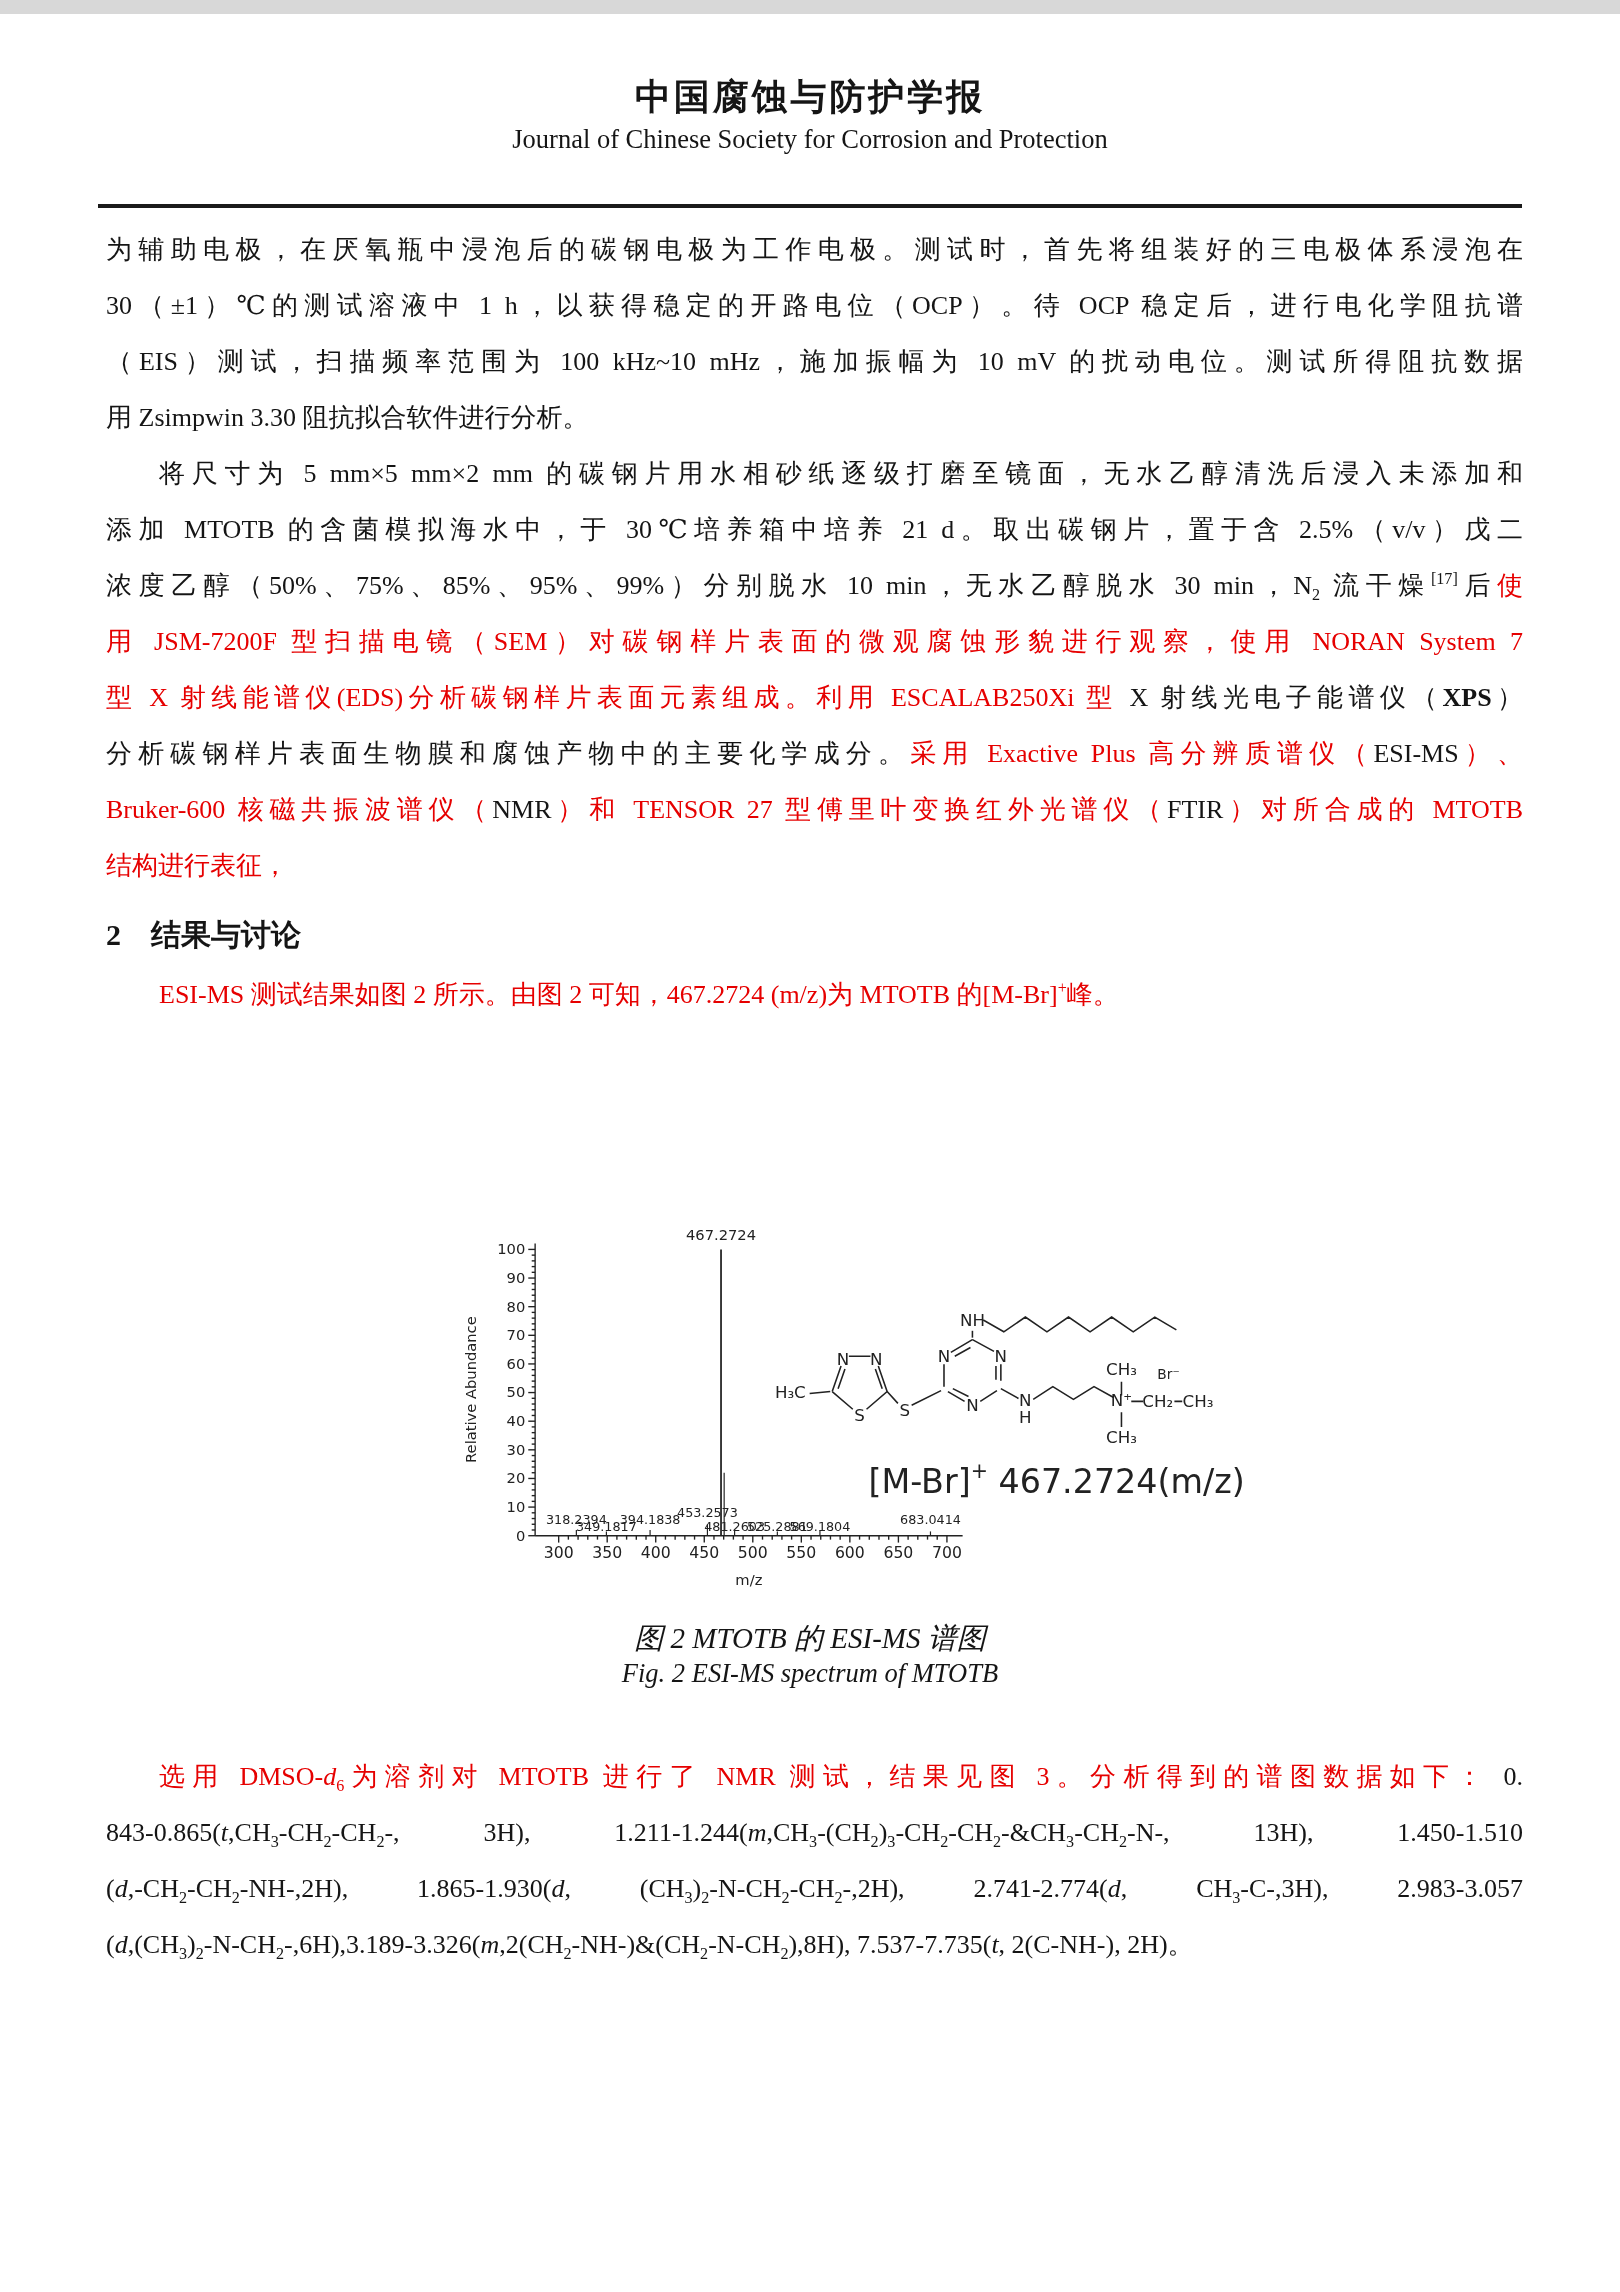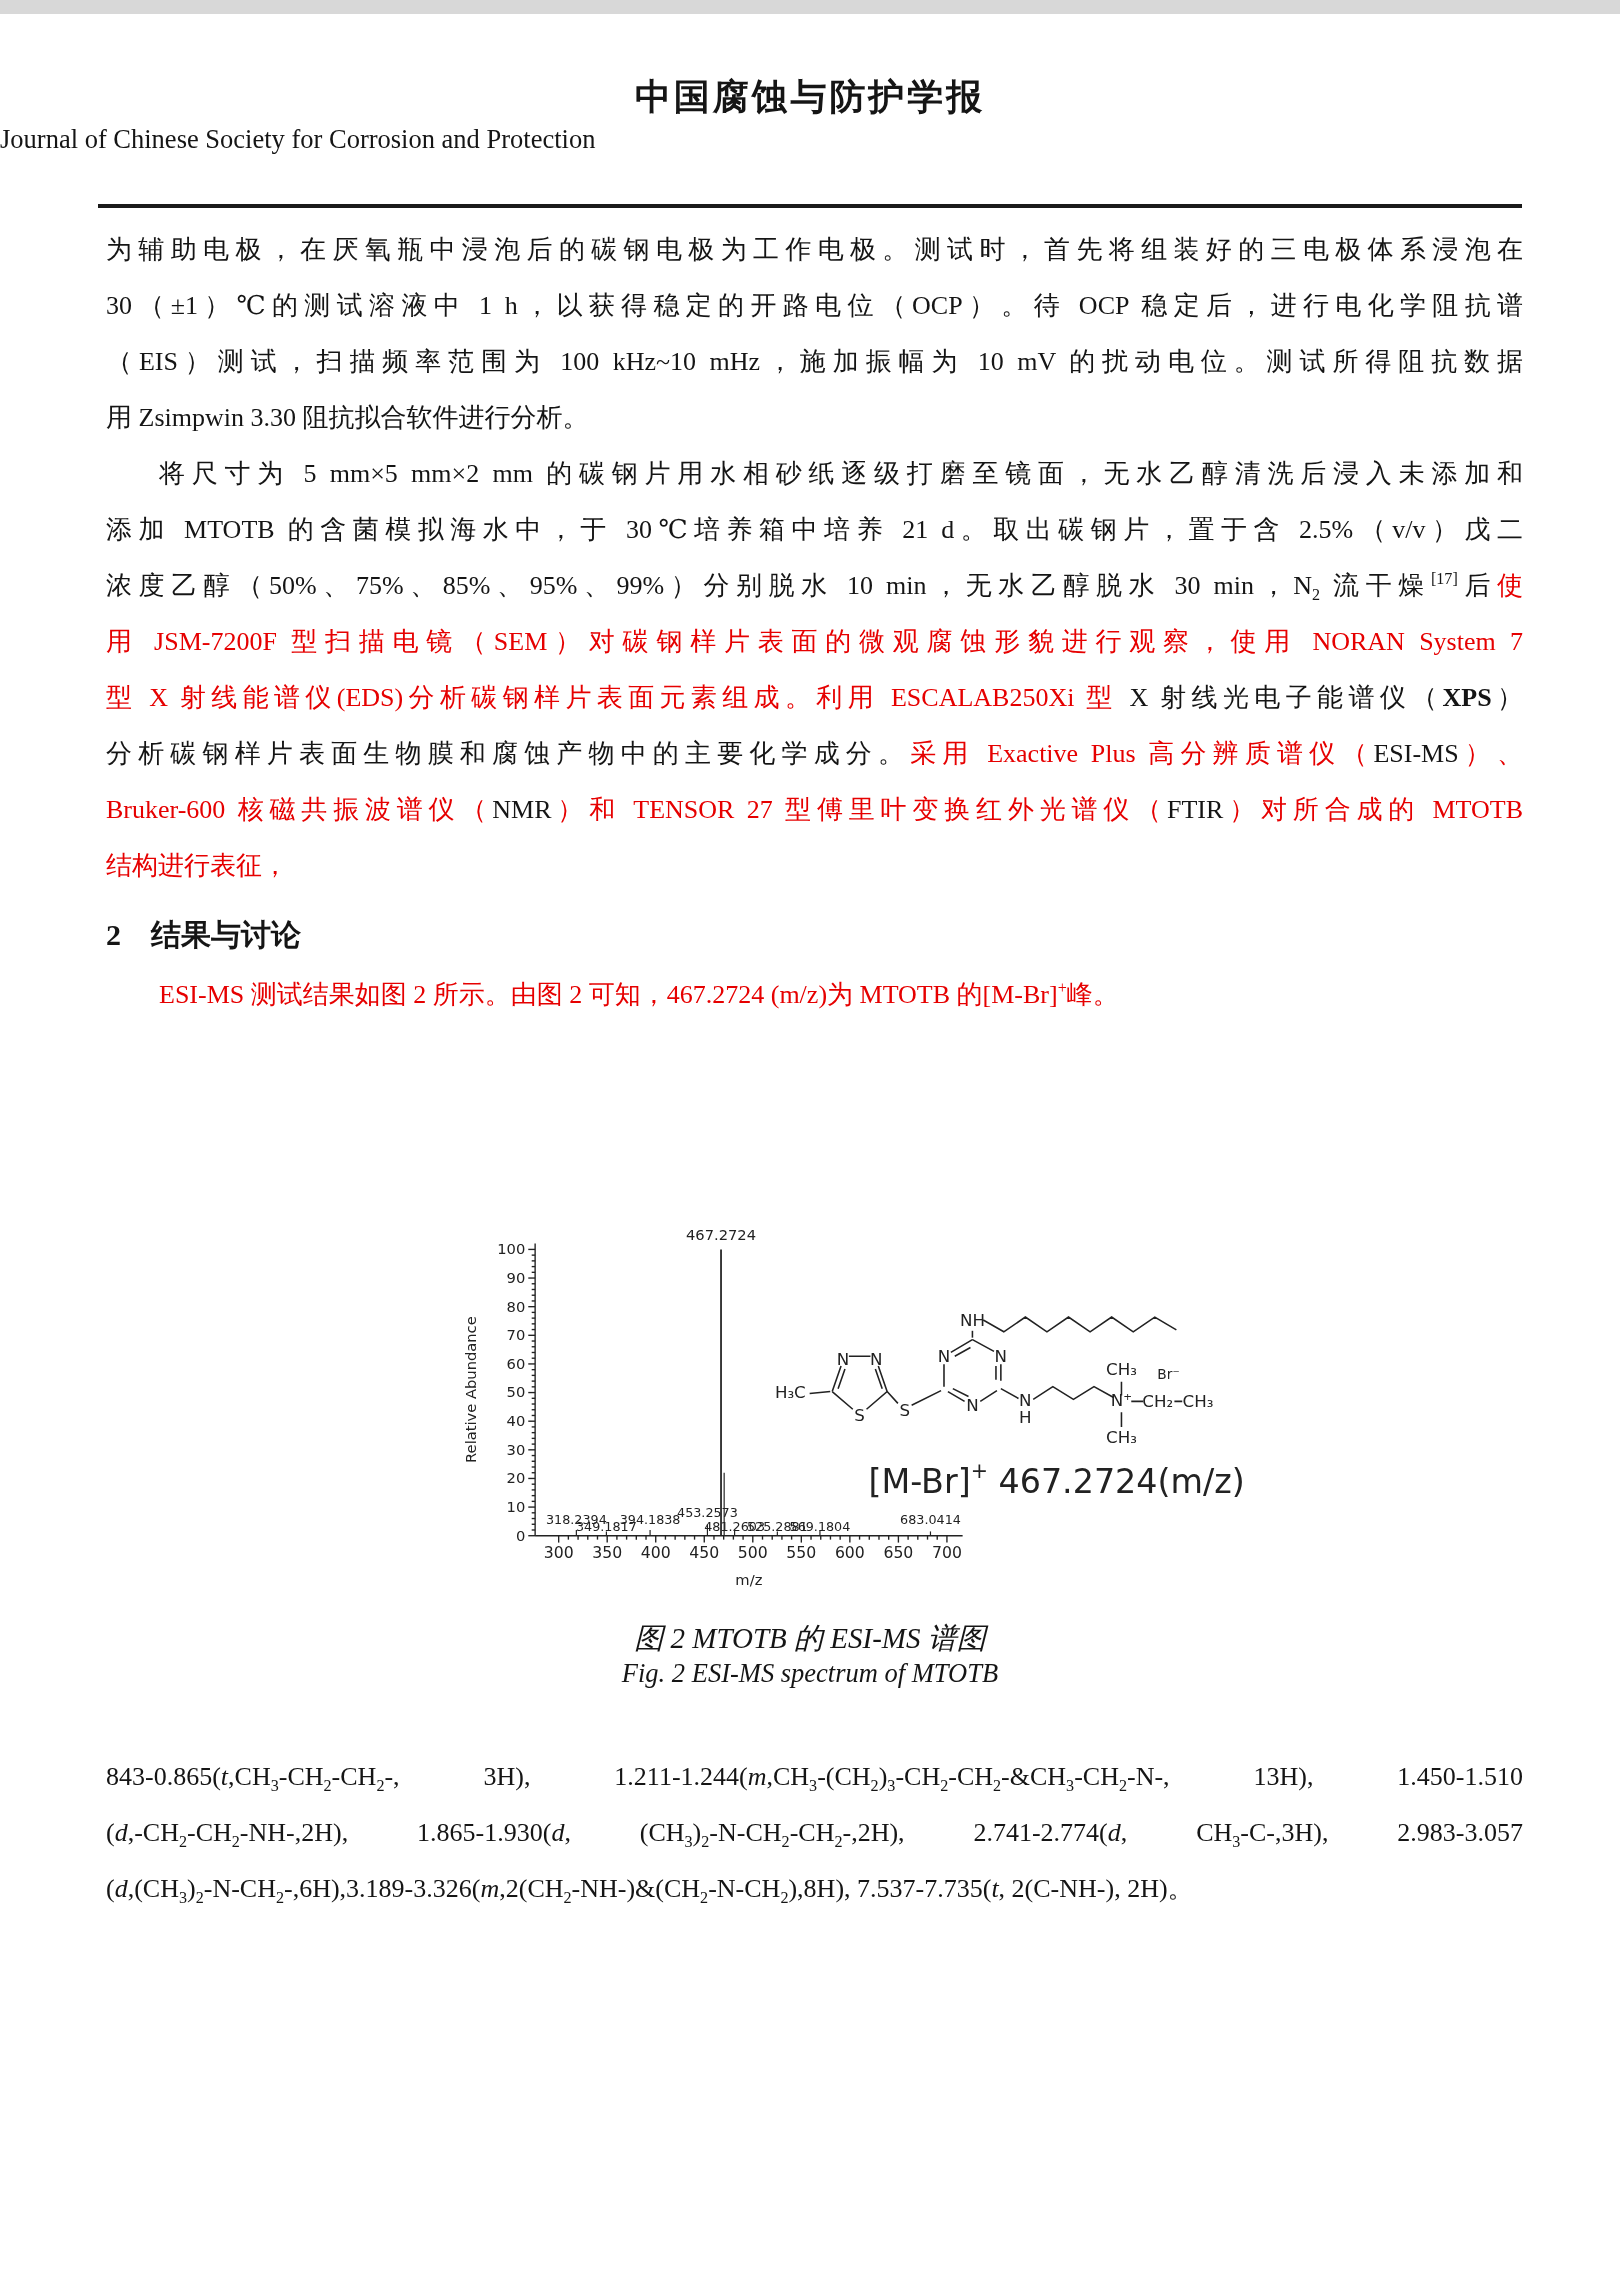--- a/index.html
+++ b/index.html
@@ -1,21 +1,21 @@
 <!DOCTYPE html>
 <html><head>
 <meta charset="utf-8">
 <style>
   html,body{margin:0;padding:0;background:#d8d8d8;}
   .page{position:relative;width:1620px;height:2293px;background:#ffffff;margin:14px auto;
         font-family:"Liberation Serif","DejaVu Serif",serif;color:#151515;overflow:hidden;}
   
   .jt{position:absolute;top:59px;left:0;width:100%;text-align:center;
       font-size:36px;font-weight:700;letter-spacing:2.9px;}
-  .je{position:absolute;top:110px;left:0;width:100%;font-size:26.5px;}
+  .je{position:absolute;top:110px;left:0;width:100%;text-align:center;font-size:26.5px;}
   .rule{position:absolute;top:190px;left:98px;width:1424px;height:3.9px;background:#1a1a1a;}
   
   .textblock{position:absolute;left:106px;width:1417px;font-size:26px;}
   #body-top{top:208px;}
   #body-bottom{top:1735px;}
   .ln{height:56px;line-height:56px;overflow:hidden;}
   .ln.just{text-align:justify;text-align-last:justify;}
   .ln.ind{text-indent:53px;}
   .ln.h2{font-size:30px;font-weight:700;height:65px;line-height:65px;margin-top:7.8px;}
   .ln.h3{font-size:28px;font-weight:700;height:57px;line-height:57px;}
@@ -236,19 +236,20 @@
       <g id="sp-annot">
           <text x="436" y="278" font-size="34" font-family="&quot;Liberation Serif&quot;,&quot;DejaVu Serif&quot;,serif"><tspan>[M-Br]</tspan><tspan dy="-15" font-size="21">+</tspan><tspan dy="15"> 467.2724(m/z)</tspan></text>
         </g>
     </svg>
   </figure>
 
   <div class="cap zh">图 2 MTOTB 的 ESI-MS 谱图</div>
   <div class="cap en">Fig. 2 ESI-MS spectrum of MTOTB</div>
 
   <div id="body-bottom" class="textblock">
+      <div class="ln just ind"><span class="red">选用 DMSO-</span><span class="it red">d</span><sub class="red">6</sub><span class="red">为溶剂对 MTOTB 进行了 NMR 测试，结果见图 3。分析得到的谱图数据如下：</span><span>  0.</span></div>
       <div class="ln just"><span>843-0.865(</span><span class="it">t</span><span>,CH</span><sub>3</sub><span>-CH</span><sub>2</sub><span>-CH</span><sub>2</sub><span>-, 3H), 1.211-1.244(</span><span class="it">m</span><span>,CH</span><sub>3</sub><span>-(CH</span><sub>2</sub><span>)</span><sub>3</sub><span>-CH</span><sub>2</sub><span>-CH</span><sub>2</sub><span>-&amp;CH</span><sub>3</sub><span>-CH</span><sub>2</sub><span>-N-, 13H), 1.450-1.510</span></div>
       <div class="ln just"><span>(</span><span class="it">d</span><span>,-CH</span><sub>2</sub><span>-CH</span><sub>2</sub><span>-NH-,2H), 1.865-1.930(</span><span class="it">d</span><span>, (CH</span><sub>3</sub><span>)</span><sub>2</sub><span>-N-CH</span><sub>2</sub><span>-CH</span><sub>2</sub><span>-,2H), 2.741-2.774(</span><span class="it">d</span><span>, CH</span><sub>3</sub><span>-C-,3H), 2.983-3.057</span></div>
       <div class="ln"><span>(</span><span class="it">d</span><span>,(CH</span><sub>3</sub><span>)</span><sub>2</sub><span>-N-CH</span><sub>2</sub><span>-,6H),3.189-3.326(</span><span class="it">m</span><span>,2(CH</span><sub>2</sub><span>-NH-)&amp;(CH</span><sub>2</sub><span>-N-CH</span><sub>2</sub><span>),8H), 7.537-7.735(</span><span class="it">t</span><span>, 2(C-NH-), 2H)。</span></div>
     </div>
 
 </div>
 
 
 </body></html>

